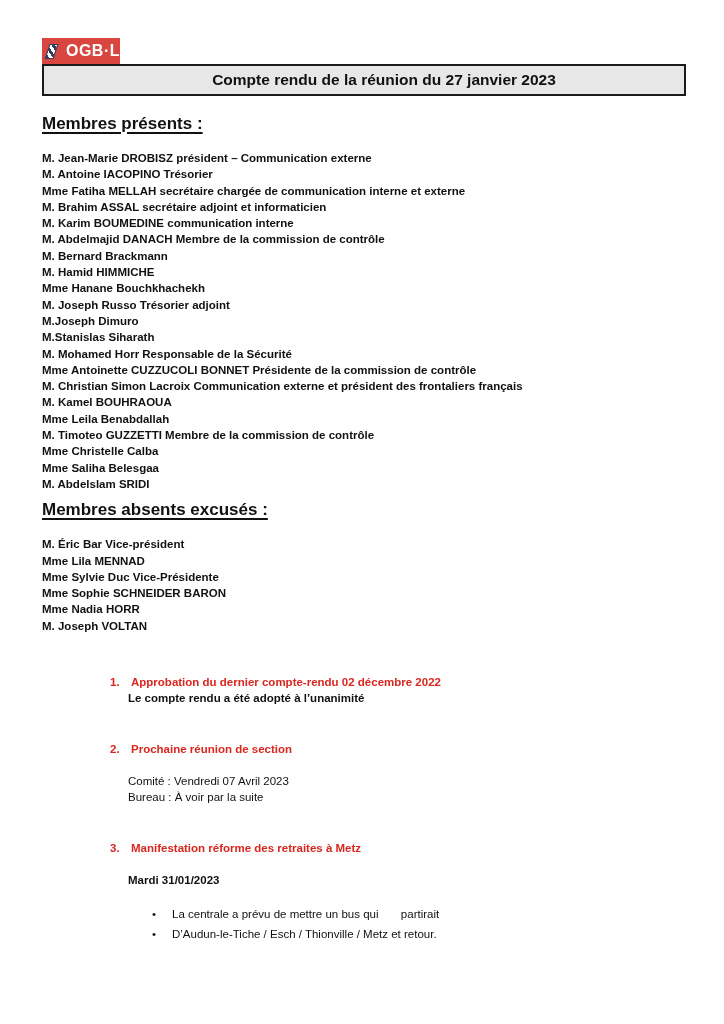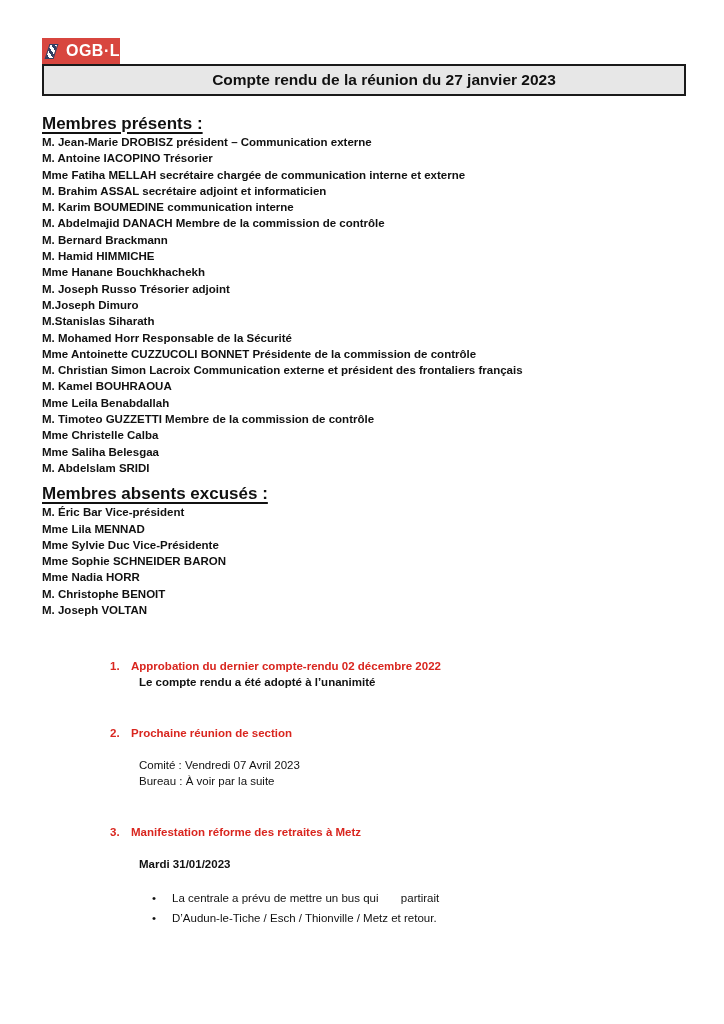--- a/index.html
+++ b/index.html
@@ -61,41 +61,41 @@
     margin-top: 18px;
     font-size: 17px;
     font-weight: bold;
     text-decoration: underline;
     text-decoration-thickness: 1.5px;
     text-underline-offset: 3px;
   }
   .section-heading.absent { margin-top: 8px; }
 
   
-  .member-list { margin-top: 0; }
+  .member-list { margin-top: 16px; }
   .member-line {
     font-size: 11.5px;
     font-weight: bold;
     line-height: 16.3px;
     white-space: nowrap;
   }
 
   
   .agenda { margin-top: 40px; padding-left: 68px; }
   .agenda-item { margin-bottom: 35px; }
   .agenda-head {
     display: flex;
     color: var(--accent-red, #d9261f);
     font-weight: bold;
     font-size: 11.5px;
     line-height: 16px;
   }
   .agenda-num { width: 21px; flex: 0 0 21px; }
   .agenda-line {
-    margin-left: 21px;
+    margin-left: 10px;
     font-size: 11.5px;
     line-height: 16px;
     white-space: pre-wrap;
     padding-left: 8px;
   }
   .agenda-line.bold { font-weight: bold; }
   .agenda-line.gap { margin-top: 16px; }
 
   .bullet-list { margin-top: 16px; margin-left: 21px; }
   .bullet-row {
@@ -147,21 +147,20 @@
         <div class="member-line">M. Abdelslam SRIDI</div>
       </div>
 
     <div class="section-heading absent">Membres absents excusés :</div>
     <div class="member-list" id="absent-list">
         <div class="member-line">M. Éric Bar Vice-président</div>
         <div class="member-line">Mme Lila MENNAD</div>
         <div class="member-line">Mme Sylvie Duc Vice-Présidente</div>
         <div class="member-line">Mme Sophie SCHNEIDER BARON</div>
         <div class="member-line">Mme Nadia HORR</div>
-        <div class="member-line">M. Christophe BENOIT</div>
         <div class="member-line">M. Joseph VOLTAN</div>
       </div>
 
     <div class="agenda" id="agenda">
         <div class="agenda-item">
           <div class="agenda-head">
             <span class="agenda-num">1.</span>
             <span class="agenda-title">Approbation du dernier compte-rendu 02 décembre 2022</span>
           </div>
           <div class="agenda-line bold">Le compte rendu a été adopté à l’unanimité</div>

